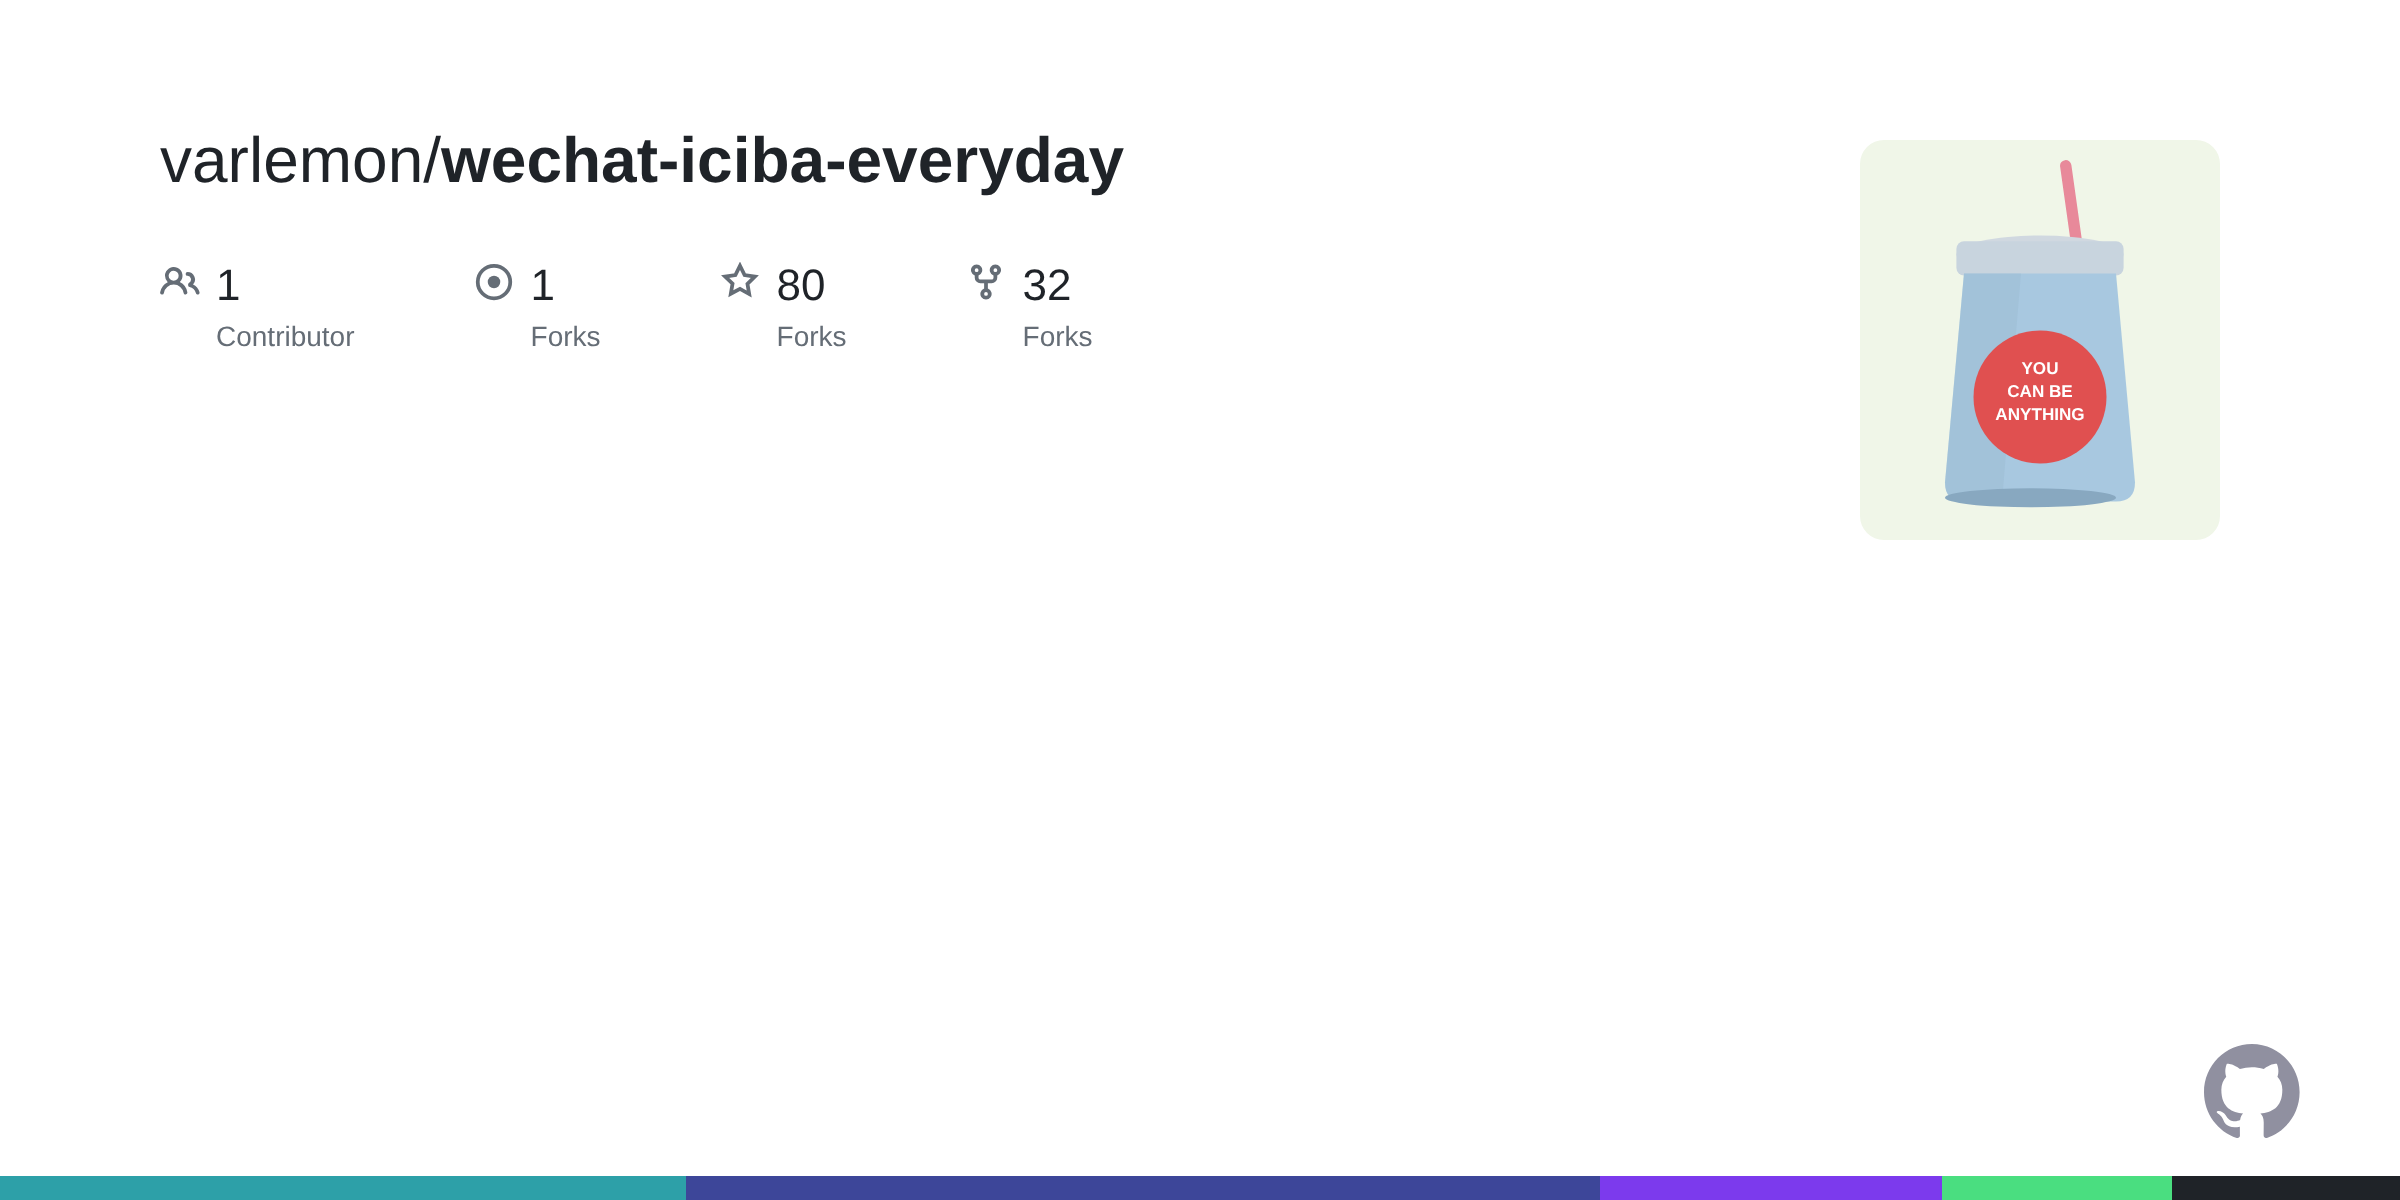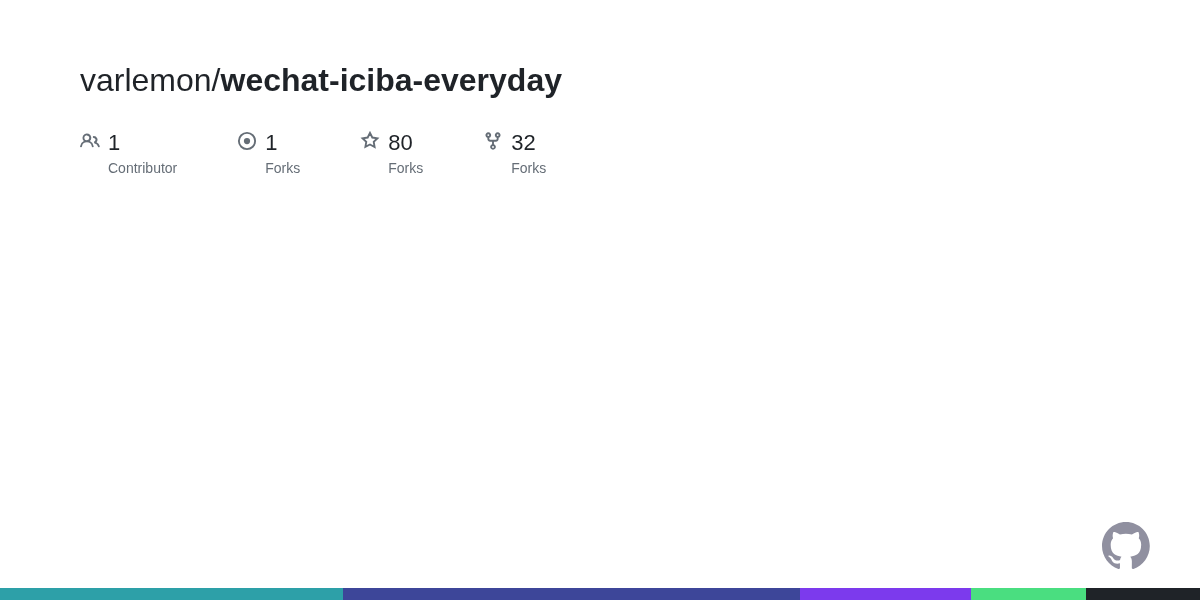--- a/index.html
+++ b/index.html
@@ -205,20 +205,43 @@
             </svg>
           </span>
           <span class="stat-number">32</span>
         </div>
         <span class="stat-label">Forks</span>
       </div>
 
     </div>
   </div>
 
+  <div class="right-section">
+    <div class="repo-image">
+      <svg class="cup-svg" viewBox="0 0 140 200" xmlns="http://www.w3.org/2000/svg">
+
+        <rect x="85" y="5" width="6" height="70" rx="3" fill="#e8899a" transform="rotate(-8, 88, 40)"></rect>
+
+        <ellipse cx="70" cy="55" rx="44" ry="10" fill="#d0d8e0"></ellipse>
+        <rect x="26" y="48" width="88" height="18" rx="4" fill="#c8d4de"></rect>
+
+        <path d="M30 65 L20 175 Q20 185 30 185 L110 185 Q120 185 120 175 L110 65 Z" fill="#a8c8e0"></path>
+
+        <path d="M30 65 L20 175 Q20 185 30 185 L50 185 L60 65 Z" fill="#98b8d0" opacity="0.4"></path>
+
+        <circle cx="70" cy="130" r="35" fill="#e05050"></circle>
+
+        <text x="70" y="118" text-anchor="middle" fill="white" font-size="9" font-weight="bold" font-family="Arial">YOU</text>
+        <text x="70" y="130" text-anchor="middle" fill="white" font-size="9" font-weight="bold" font-family="Arial">CAN BE</text>
+        <text x="70" y="142" text-anchor="middle" fill="white" font-size="9" font-weight="bold" font-family="Arial">ANYTHING</text>
+
+        <ellipse cx="65" cy="183" rx="45" ry="5" fill="#88a8c0"></ellipse>
+      </svg>
+    </div>
+  </div>
 </div>
 
 <div class="github-logo">
   <svg viewBox="0 0 98 96" fill="#9090a0" xmlns="http://www.w3.org/2000/svg">
     <path fill-rule="evenodd" clip-rule="evenodd" d="M48.854 0C21.839 0 0 22 0 49.217c0 21.756 13.993 40.172 33.405 46.69 2.427.49 3.316-1.059 3.316-2.362 0-1.141-.08-5.052-.08-9.127-13.59 2.934-16.42-5.867-16.42-5.867-2.184-5.704-5.42-7.17-5.42-7.17-4.448-3.015.324-3.015.324-3.015 4.934.326 7.523 5.052 7.523 5.052 4.367 7.496 11.404 5.378 14.235 4.074.404-3.178 1.699-5.378 3.074-6.6-10.839-1.141-22.243-5.378-22.243-24.283 0-5.378 1.94-9.778 5.014-13.2-.485-1.222-2.184-6.275.486-13.038 0 0 4.125-1.304 13.426 5.052a46.97 46.97 0 0 1 12.214-1.63c4.125 0 8.33.571 12.213 1.63 9.302-6.356 13.427-5.052 13.427-5.052 2.67 6.763.97 11.816.485 13.038 3.155 3.422 5.015 7.822 5.015 13.2 0 18.905-11.404 23.06-22.324 24.283 1.78 1.548 3.316 4.481 3.316 9.126 0 6.6-.08 11.897-.08 13.526 0 1.304.89 2.853 3.316 2.364 19.412-6.52 33.405-24.935 33.405-46.691C97.707 22 75.788 0 48.854 0z"></path>
   </svg>
 </div>
 
 <div class="bottom-bar">
   <div class="bar-segment-teal"></div>

